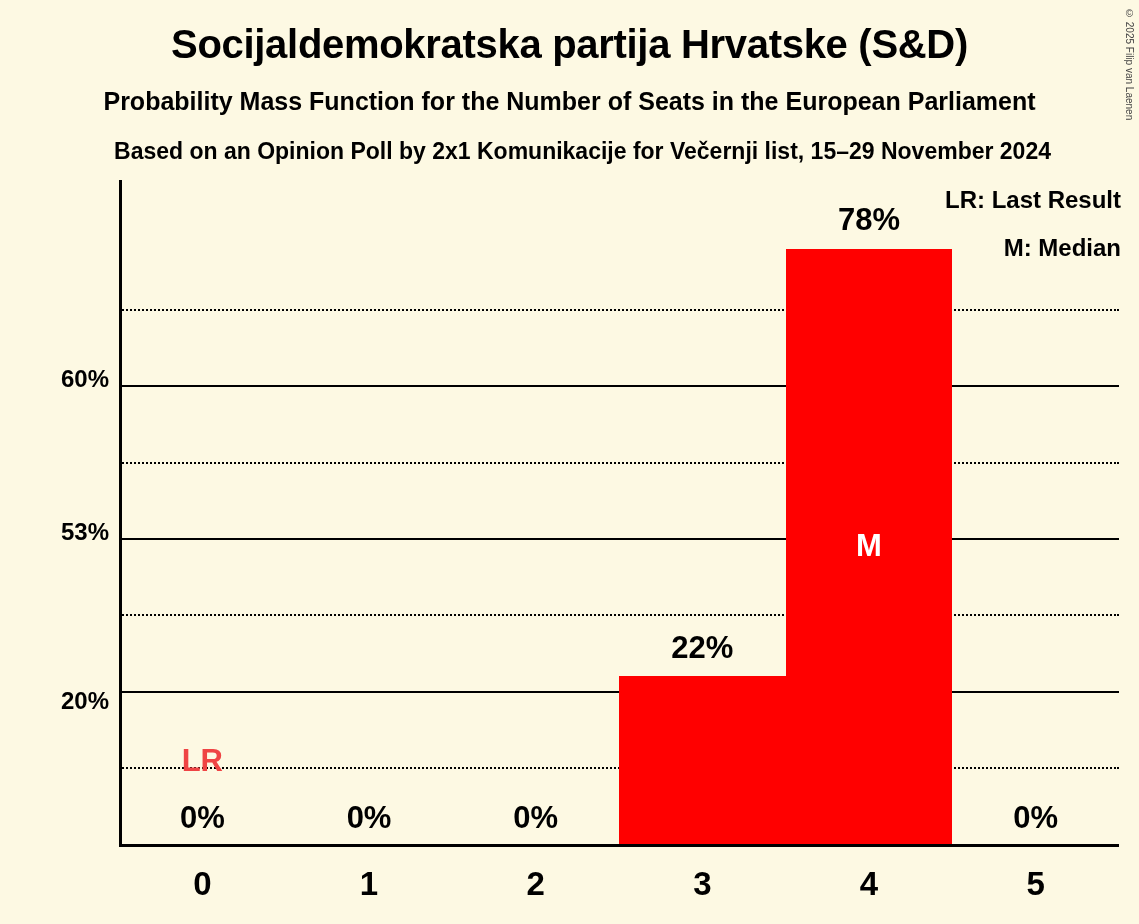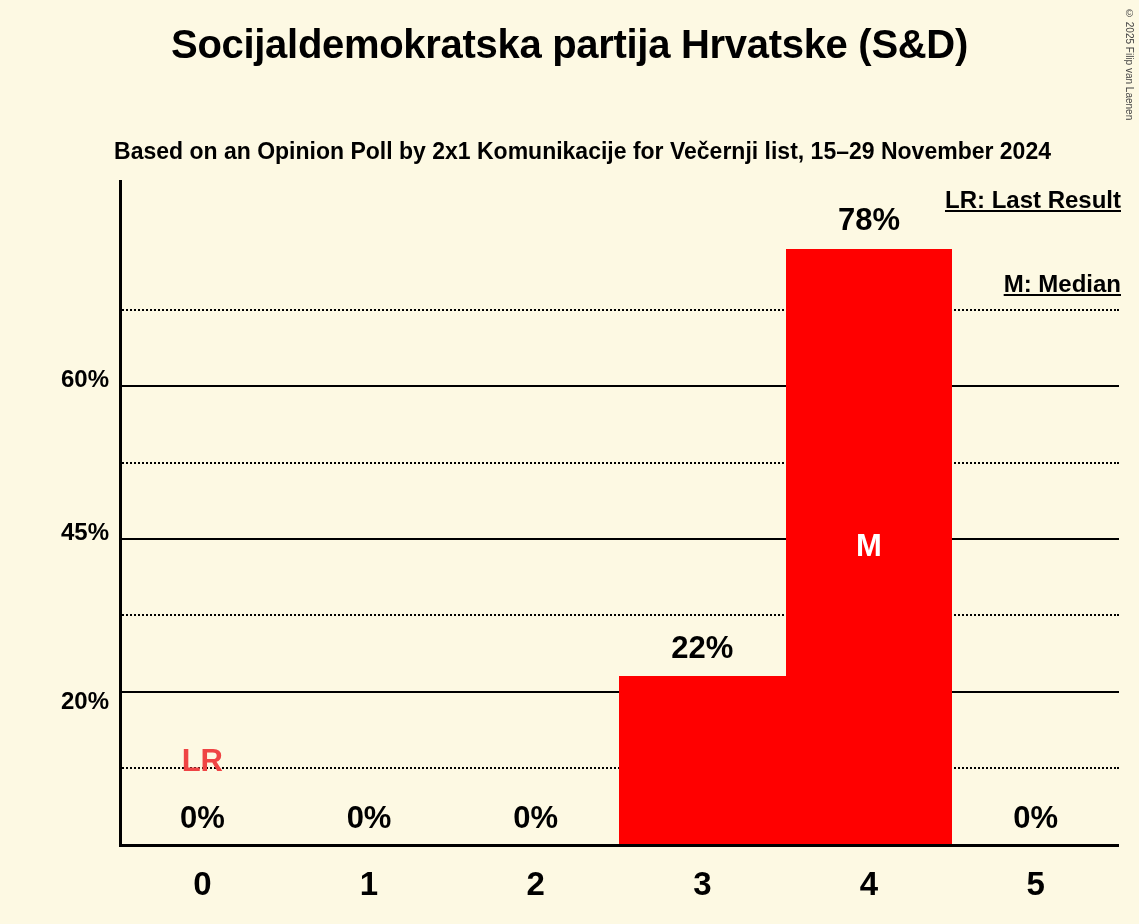--- a/index.html
+++ b/index.html
@@ -145,31 +145,31 @@
   }
 
   
   .legend-entry {
     position: absolute;
     right: 18px;
     text-align: right;
     font-size: 24px;
     font-weight: bold;
     white-space: nowrap;
-    text-decoration: underline;
   }
   #legend-lr { top: 186px; }
-  #legend-m  { top: 234px; margin-top: 36px; }
+  #legend-m  { top: 234px; }
 </style>
 </head>
 <body>
 
 <div id="chart-root">
 
   <div class="title" id="main-title">Socijaldemokratska partija Hrvatske (S&amp;D)</div>
+  <div class="title" id="subtitle">Probability Mass Function for the Number of Seats in the European Parliament</div>
   <div class="title" id="subsubtitle">Based on an Opinion Poll by 2x1 Komunikacije for Večernji list, 15–29 November 2024</div>
 
   <div id="copyright">© 2025 Filip van Laenen</div>
 
   <div class="legend-entry" id="legend-lr">LR: Last Result</div>
   <div class="legend-entry" id="legend-m">M: Median</div>
 
   <div id="plot">
 
     <div class="gridline minor" style="top:129.0px;"></div>
@@ -193,21 +193,21 @@
     <div class="bar-value" style="left:500.0px; width:166.7px; top:450px;">22%</div>
     <div class="bar-value" style="left:666.7px; width:166.7px; top:22px;">78%</div>
     <div class="bar-value" style="left:833.3px; width:166.7px; top:620px;">0%</div>
 
   </div>
 
   <div id="y-axis"></div>
   <div id="x-axis"></div>
 
   <div class="ytick-label" style="top:365.3px;">60%</div>
-  <div class="ytick-label" style="top:518.0px;">45%</div>
+  <div class="ytick-label" style="top:518.0px;">53%</div>
   <div class="ytick-label" style="top:670.6px;margin-top:16px;">20%</div>
 
   <div class="xtick-label" style="left:119.0px;  width:166.7px;">0</div>
   <div class="xtick-label" style="left:285.7px;  width:166.7px;">1</div>
   <div class="xtick-label" style="left:452.3px;  width:166.7px;">2</div>
   <div class="xtick-label" style="left:619.0px;  width:166.7px;">3</div>
   <div class="xtick-label" style="left:785.7px;  width:166.7px;">4</div>
   <div class="xtick-label" style="left:952.3px;  width:166.7px;">5</div>
 
 </div>

